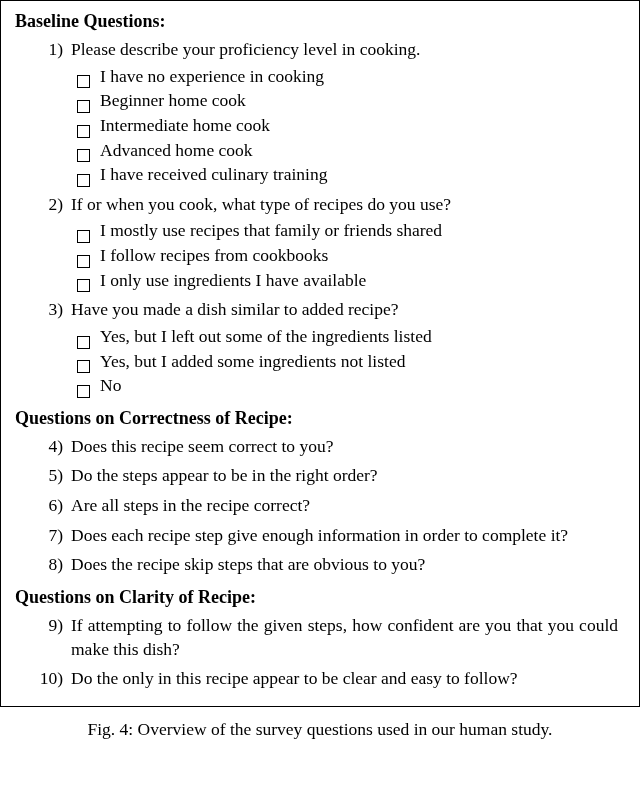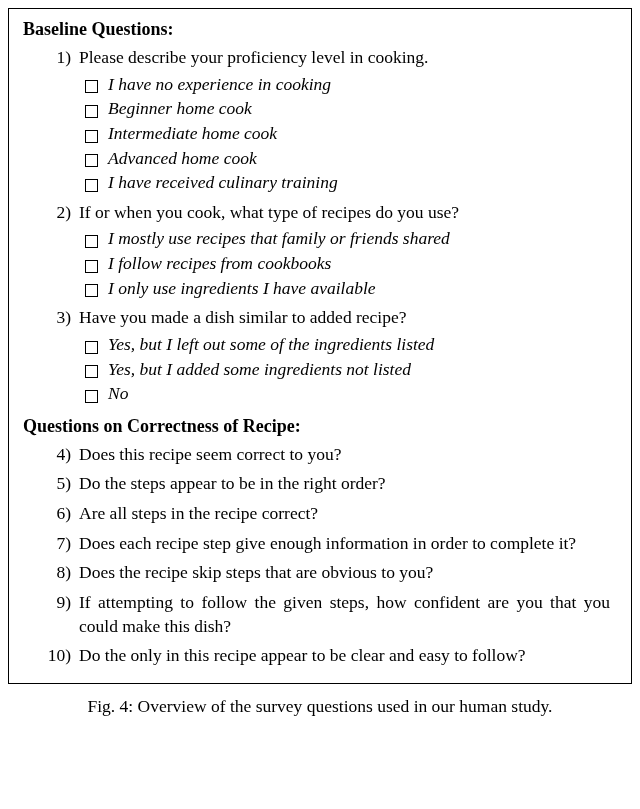--- a/index.html
+++ b/index.html
@@ -5,21 +5,21 @@
   body {
     margin: 0;
     padding: 0;
     font-family: 'Times New Roman', Times, serif;
     background: #fff;
     color: #000;
     width: 640px;
   }
   .figure-box {
     border: 1px solid #000;
-    margin: 8px;
+    margin: 0;
     padding: 10px 21px 12px 14px;
   }
   .section-title {
     font-weight: bold;
     font-size: 18px;
     margin-top: 10px;
     margin-bottom: 4px;
   }
   .section-title.first {
     margin-top: 0;
@@ -37,26 +37,25 @@
     flex-shrink: 0;
     text-align: right;
     margin-right: 8px;
   }
   .q-text {
     flex: 1;
     text-align: justify;
   }
   .opt-row {
     display: flex;
-    align-items: center;
+    align-items: flex-end;
     margin-left: 62px;
     font-size: 17.5px;
     line-height: 1.35;
     margin-top: 1px;
-    font-style: italic;
   }
   .opt-box {
     width: 11px;
     height: 11px;
     border: 1px solid #000;
     flex-shrink: 0;
     margin-top: 5px;
     margin-right: 10px;
   }
   .opt-label {
@@ -144,20 +143,21 @@
       <div class="q-text">Are all steps in the recipe correct?</div>
     </div>
     <div class="q-row">
       <div class="q-num">7)</div>
       <div class="q-text">Does each recipe step give enough information in order to complete it?</div>
     </div>
     <div class="q-row">
       <div class="q-num">8)</div>
       <div class="q-text">Does the recipe skip steps that are obvious to you?</div>
     </div>
+    <div class="section-title">Questions on Clarity of Recipe:</div>
     <div class="q-row">
       <div class="q-num">9)</div>
       <div class="q-text">If attempting to follow the given steps, how confident are you that you could make this dish?</div>
     </div>
     <div class="q-row">
       <div class="q-num">10)</div>
       <div class="q-text">Do the only in this recipe appear to be clear and easy to follow?</div>
     </div>
   </div>
 <div class="caption">Fig. 4: Overview of the survey questions used in our human study.</div>

